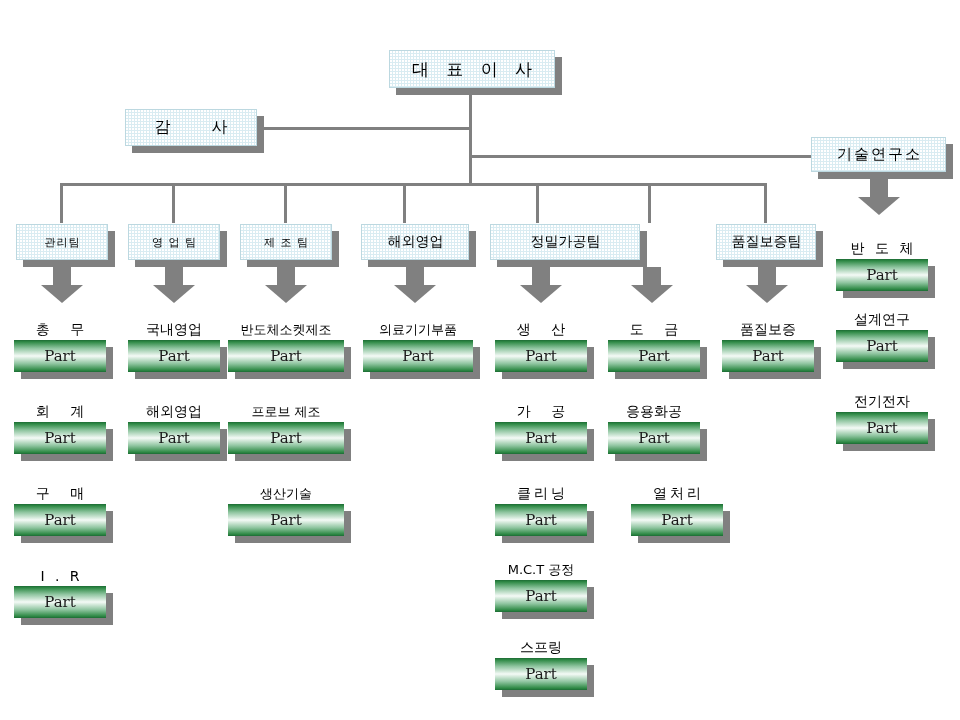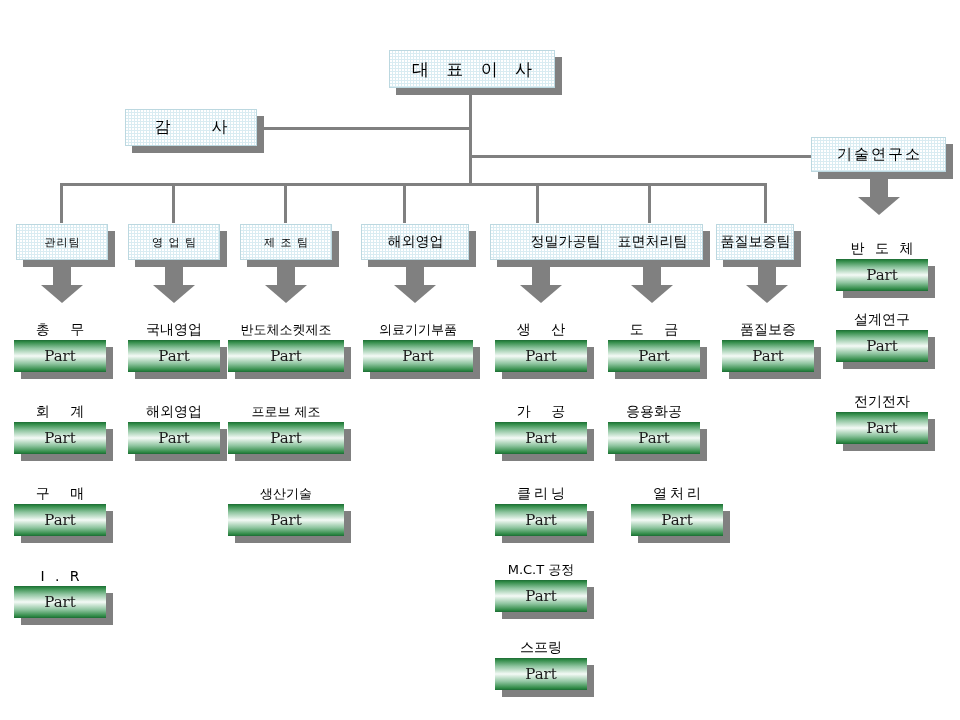--- a/index.html
+++ b/index.html
@@ -121,25 +121,21 @@
     <div class="face">제 조 팀</div>
   </div>
   <div class="node team wide" style="left:361px;top:224px;width:108px;height:36px;">
     <div class="shadow"></div>
     <div class="face">해외영업</div>
   </div>
   <div class="node team wide" style="left:490px;top:224px;width:102px;height:36px;padding-left:48px;">
     <div class="shadow"></div>
     <div class="face">정밀가공팀</div>
   </div>
-  <div class="node team wide" style="left:601px;top:224px;width:102px;height:36px;">
-    <div class="shadow"></div>
-    <div class="face">표면처리팀</div>
-  </div>
-  <div class="node team wide" style="left:716px;top:224px;width:78px;height:36px;border-radius:18px;">
+  <div class="node team wide" style="left:716px;top:224px;width:100px;height:36px;border-radius:18px;">
     <div class="shadow"></div>
     <div class="face">품질보증팀</div>
   </div>
 
   <div class="arrow" style="left:40px;top:267px;width:44px;height:36px;">
     <div class="stem" style="height:18px;"></div>
       <div class="head" style="top:18px;"></div>
   </div>
   <div class="arrow" style="left:152px;top:267px;width:44px;height:36px;">
     <div class="stem" style="height:18px;"></div>

